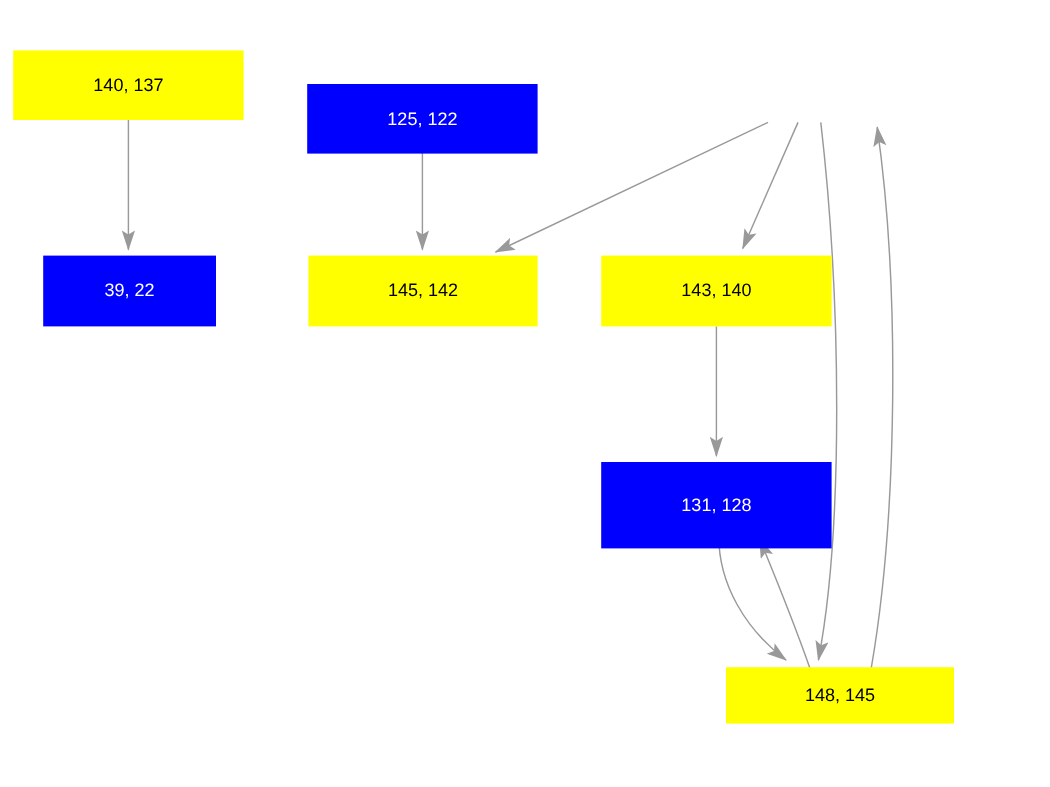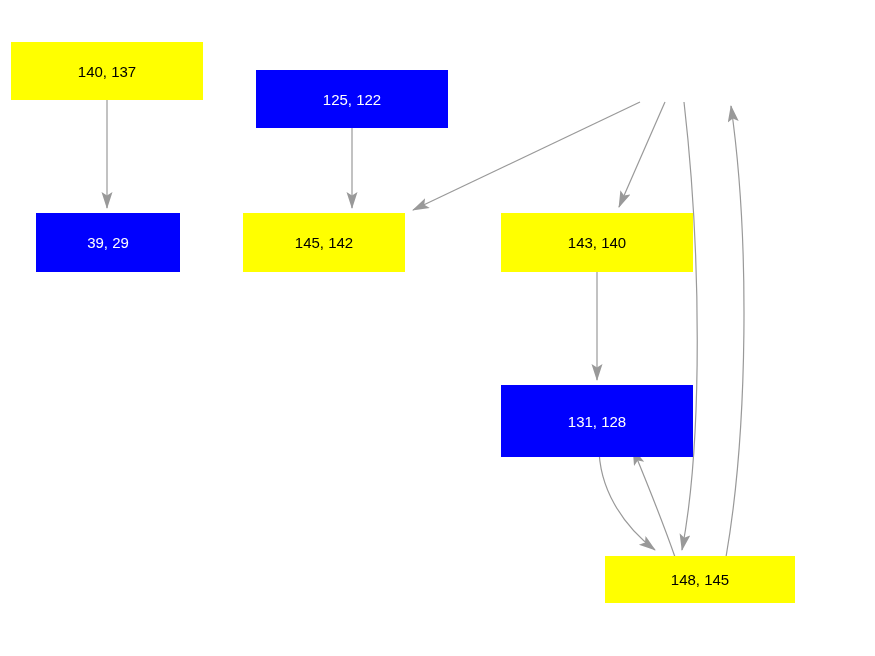--- a/index.html
+++ b/index.html
@@ -71,23 +71,23 @@
     <path class="edge" d="M675,557 C662,520 645,478 633,449" marker-end="url(#arrow)"></path>
     <path class="edge" d="M684,102 C701,250 703,440 682,550" marker-end="url(#arrow)"></path>
     <path class="edge" d="M726,557 C748,430 750,240 731,106" marker-end="url(#arrow)"></path>
   </svg>
 
   <div class="node" style="left:11px;  top:42px;  width:192px; height:58px;" data-color="yellow">140, 137</div>
 
   <div class="node" style="left:256px; top:42px;  width:192px; height:58px;margin-top:28px;" data-color="blue">125, 122</div>
 
 
-  <div class="node" style="left:36px;  top:213px; width:144px; height:59px;" data-color="blue">39, 29</div>
+  <div class="node" style="left:36px;  top:213px; width:144px; height:59px;" data-color="blue">39, 22</div>
 
-  <div class="node" style="left:243px; top:213px; width:162px; height:59px;" data-color="yellow">145, 142</div>
+  <div class="node" style="left:257px; top:213px; width:191px; height:59px;" data-color="yellow">145, 142</div>
 
   <div class="node" style="left:501px; top:213px; width:192px; height:59px;" data-color="yellow">143, 140</div>
 
   <div class="node" style="left:501px; top:385px; width:192px; height:72px;" data-color="blue">131, 128</div>
 
   <div class="node" style="left:605px; top:556px; width:190px; height:47px;" data-color="yellow">148, 145</div>
 
 </div>
 
 </body></html>

